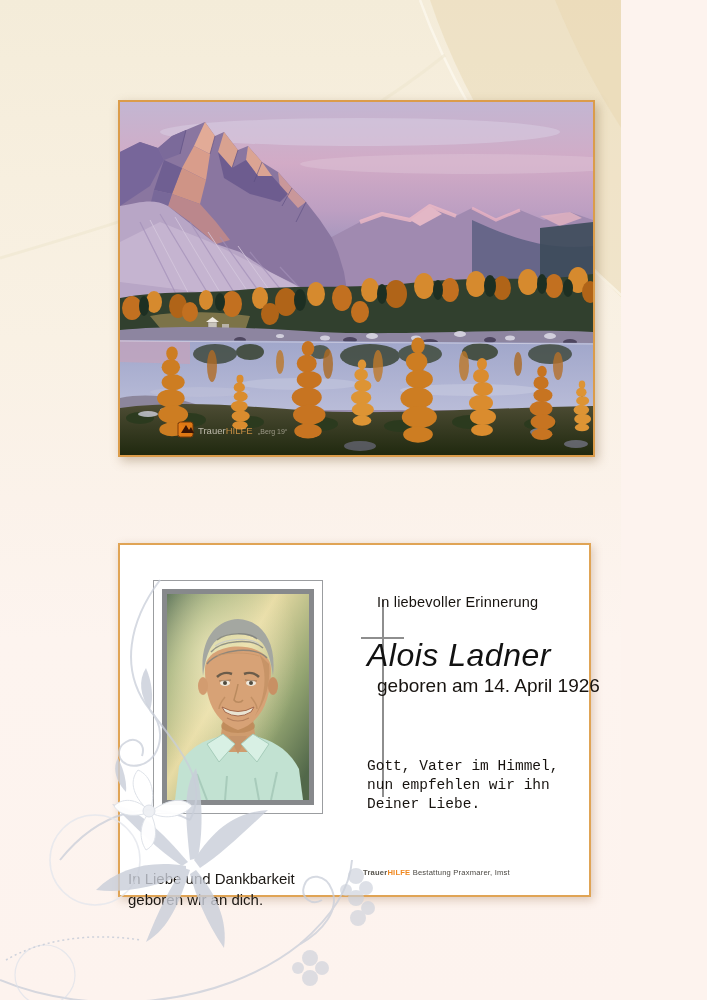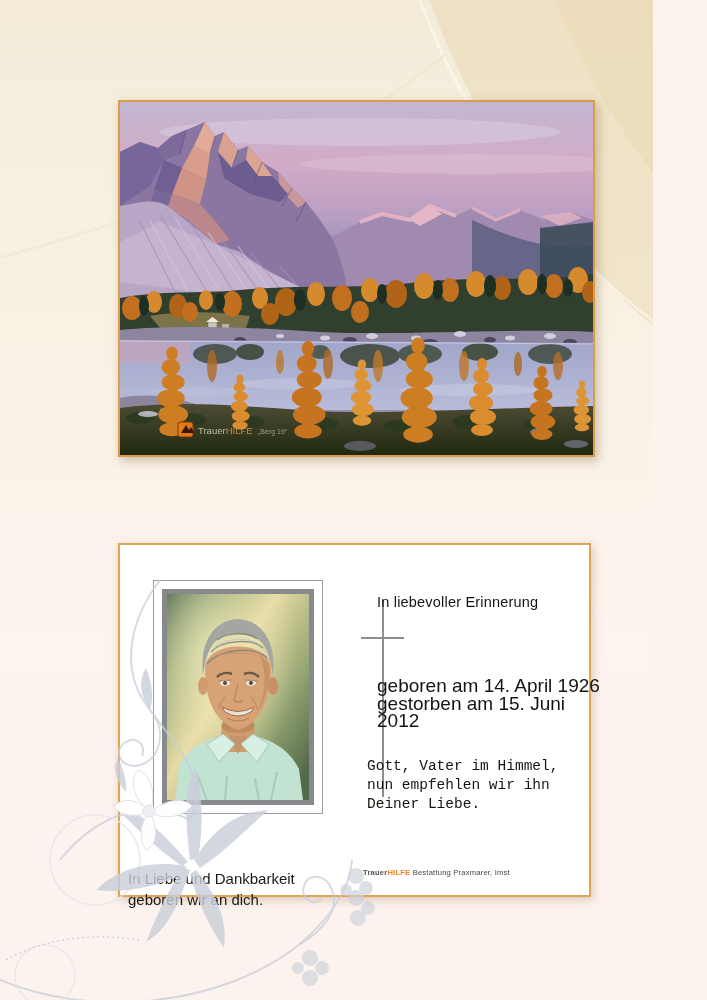--- a/index.html
+++ b/index.html
@@ -1,18 +1,18 @@
 <!DOCTYPE html>
 <html><head>
 <meta charset="utf-8">
 <style>
   html,body{margin:0;padding:0;background:#fdf3ee;}
   .page{position:relative;width:621px;height:1000px;overflow:hidden;
     font-family:"Liberation Sans",sans-serif;
-    background:linear-gradient(180deg,#f4ecd9 0%,#f7efdf 18%,#f9f1e4 34%,#fbf2ea 50%,#fdf4ef 64%,#fdf3ee 100%);padding-left:32px;}
+    background:linear-gradient(180deg,#f4ecd9 0%,#f7efdf 18%,#f9f1e4 34%,#fbf2ea 50%,#fdf4ef 64%,#fdf3ee 100%);}
   .bg-sheen{position:absolute;left:0;top:0;z-index:0;}
   .floral-overlay{position:absolute;left:0;top:560px;z-index:4;pointer-events:none;}
 
   
   .photo-card{position:absolute;left:118px;top:100px;width:477px;height:357px;
     box-sizing:border-box;border:2px solid #db9c4a;background:#9a8fb0;
     box-shadow:3px 4px 10px rgba(120,90,50,.35);z-index:2;}
   .photo-card svg{display:block;}
 
   
@@ -323,23 +323,23 @@
             <path d="M50,62 C60,58 82,58 92,62" stroke="#c69468" stroke-width="1" fill="none" opacity="0.7"></path>
           </g>
         </svg>
       </div>
     </div>
 
     <div class="cross-v"></div>
     <div class="cross-h"></div>
 
     <div class="txt intro">In liebevoller Erinnerung</div>
+    <div class="txt name">Alois Ladner</div>
     <div class="txt dates">
       <div>geboren am 14. April 1926</div>
-      <div>gestorben am 15. Juni 2012</div>
     </div>
     <div class="txt prayer">
       <div>Gott, Vater im Himmel,</div>
       <div>nun empfehlen wir ihn</div>
       <div>Deiner Liebe.</div>
     </div>
     <div class="txt dedication">
       <div>In Liebe und Dankbarkeit</div>
       <div>geboren wir an dich.</div>
     </div>

